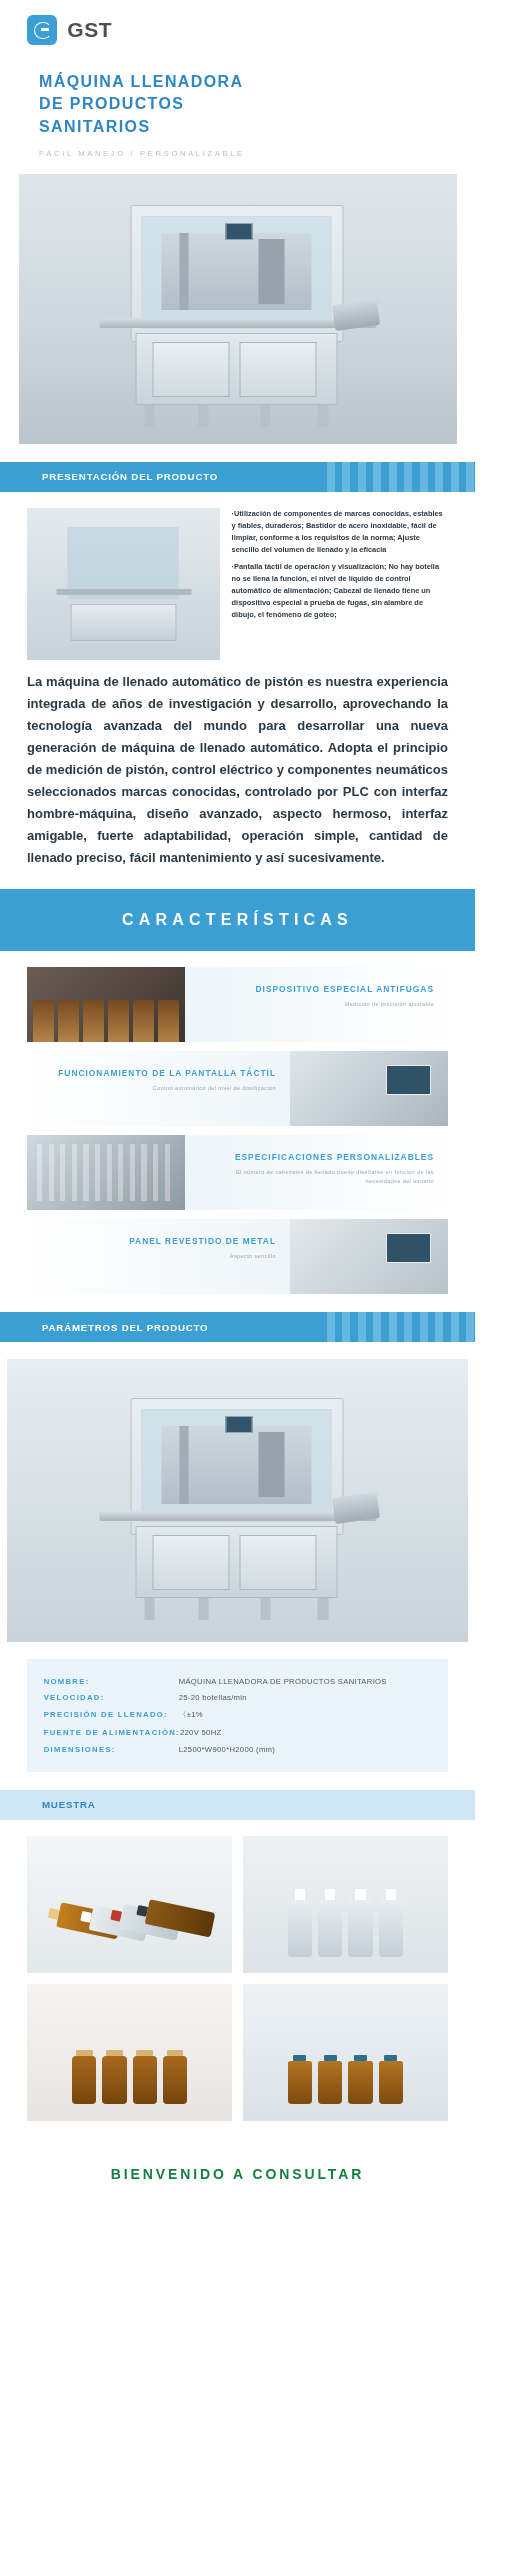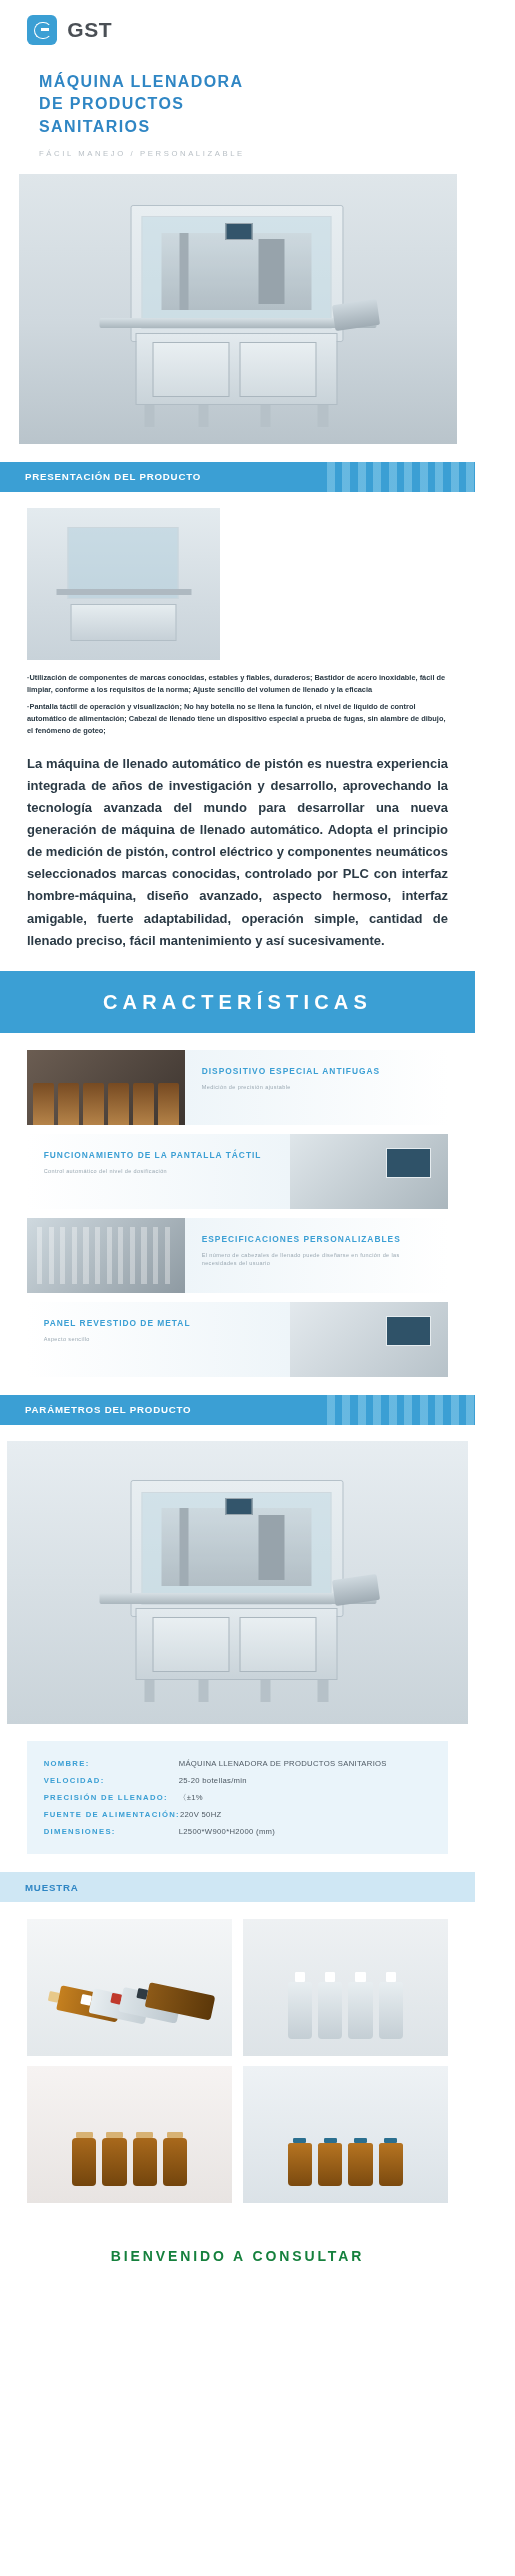--- a/index.html
+++ b/index.html
@@ -159,21 +159,21 @@
     border-radius: 2.6px;
     transform: rotate(-8deg);
   }
 
   
   .sec-bar {
     height: 30px;
     background: #3b9fd4;
     display: flex;
     align-items: center;
-    padding-left: 25px;
+    padding-left: 42px;
     position: relative;
     margin-top: 18px;
   }
   .sec-bar .t {
     color: #ffffff;
     font-size: 9.7px;
     font-weight: bold;
     letter-spacing: 0.8px;
     text-transform: uppercase;
   }
@@ -190,32 +190,31 @@
     height: 62px;
     background: #3b9fd4;
     display: flex;
     align-items: center;
     justify-content: center;
     margin-top: 19.3px;
     position: relative;
   }
   .big-sec .t {
     color: #ffffff;
-    font-size: 20px;
+    font-size: 16px;
     font-weight: bold;
     letter-spacing: 5.2px;
     text-transform: uppercase;
   }
 
   
   .pres {
     padding: 16.7px 27px 0;
     display: flex;
     gap: 11.6px;
-    flex-direction: column;
   }
   .pres-photo {
     width: 193px; height: 152px;
     background: linear-gradient(180deg,#e4ebef 0%, #c8d2d9 100%);
     position: relative;
     overflow: hidden;
     flex: none;
   }
   .pres-photo .mini {
     position: absolute; left: 50%; transform: translateX(-50%);
@@ -283,20 +282,21 @@
     background: #2f5268; border: 1.9px solid #e6ecef;
   }
   .feat-img .stack {
     position: absolute; left: 10.3px; top: 9px; right: 10.3px; bottom: 9px;
     background: repeating-linear-gradient(90deg, rgba(255,255,255,.35) 0 5.2px, transparent 5.2px 11.6px);
   }
   .feat-txt {
     flex: 1;
     background: linear-gradient(90deg,#eef5f9 0%, #ffffff 100%);
     padding: 15.5px 14px 0 16.7px;
+    text-align: right;
   }
   .feat-txt h3 {
     color: #3b9fd4;
     font-size: 8.4px;
     letter-spacing: 1px;
     line-height: 1.45;
     font-weight: bold;
     text-transform: uppercase;
   }
   .feat-txt p {

